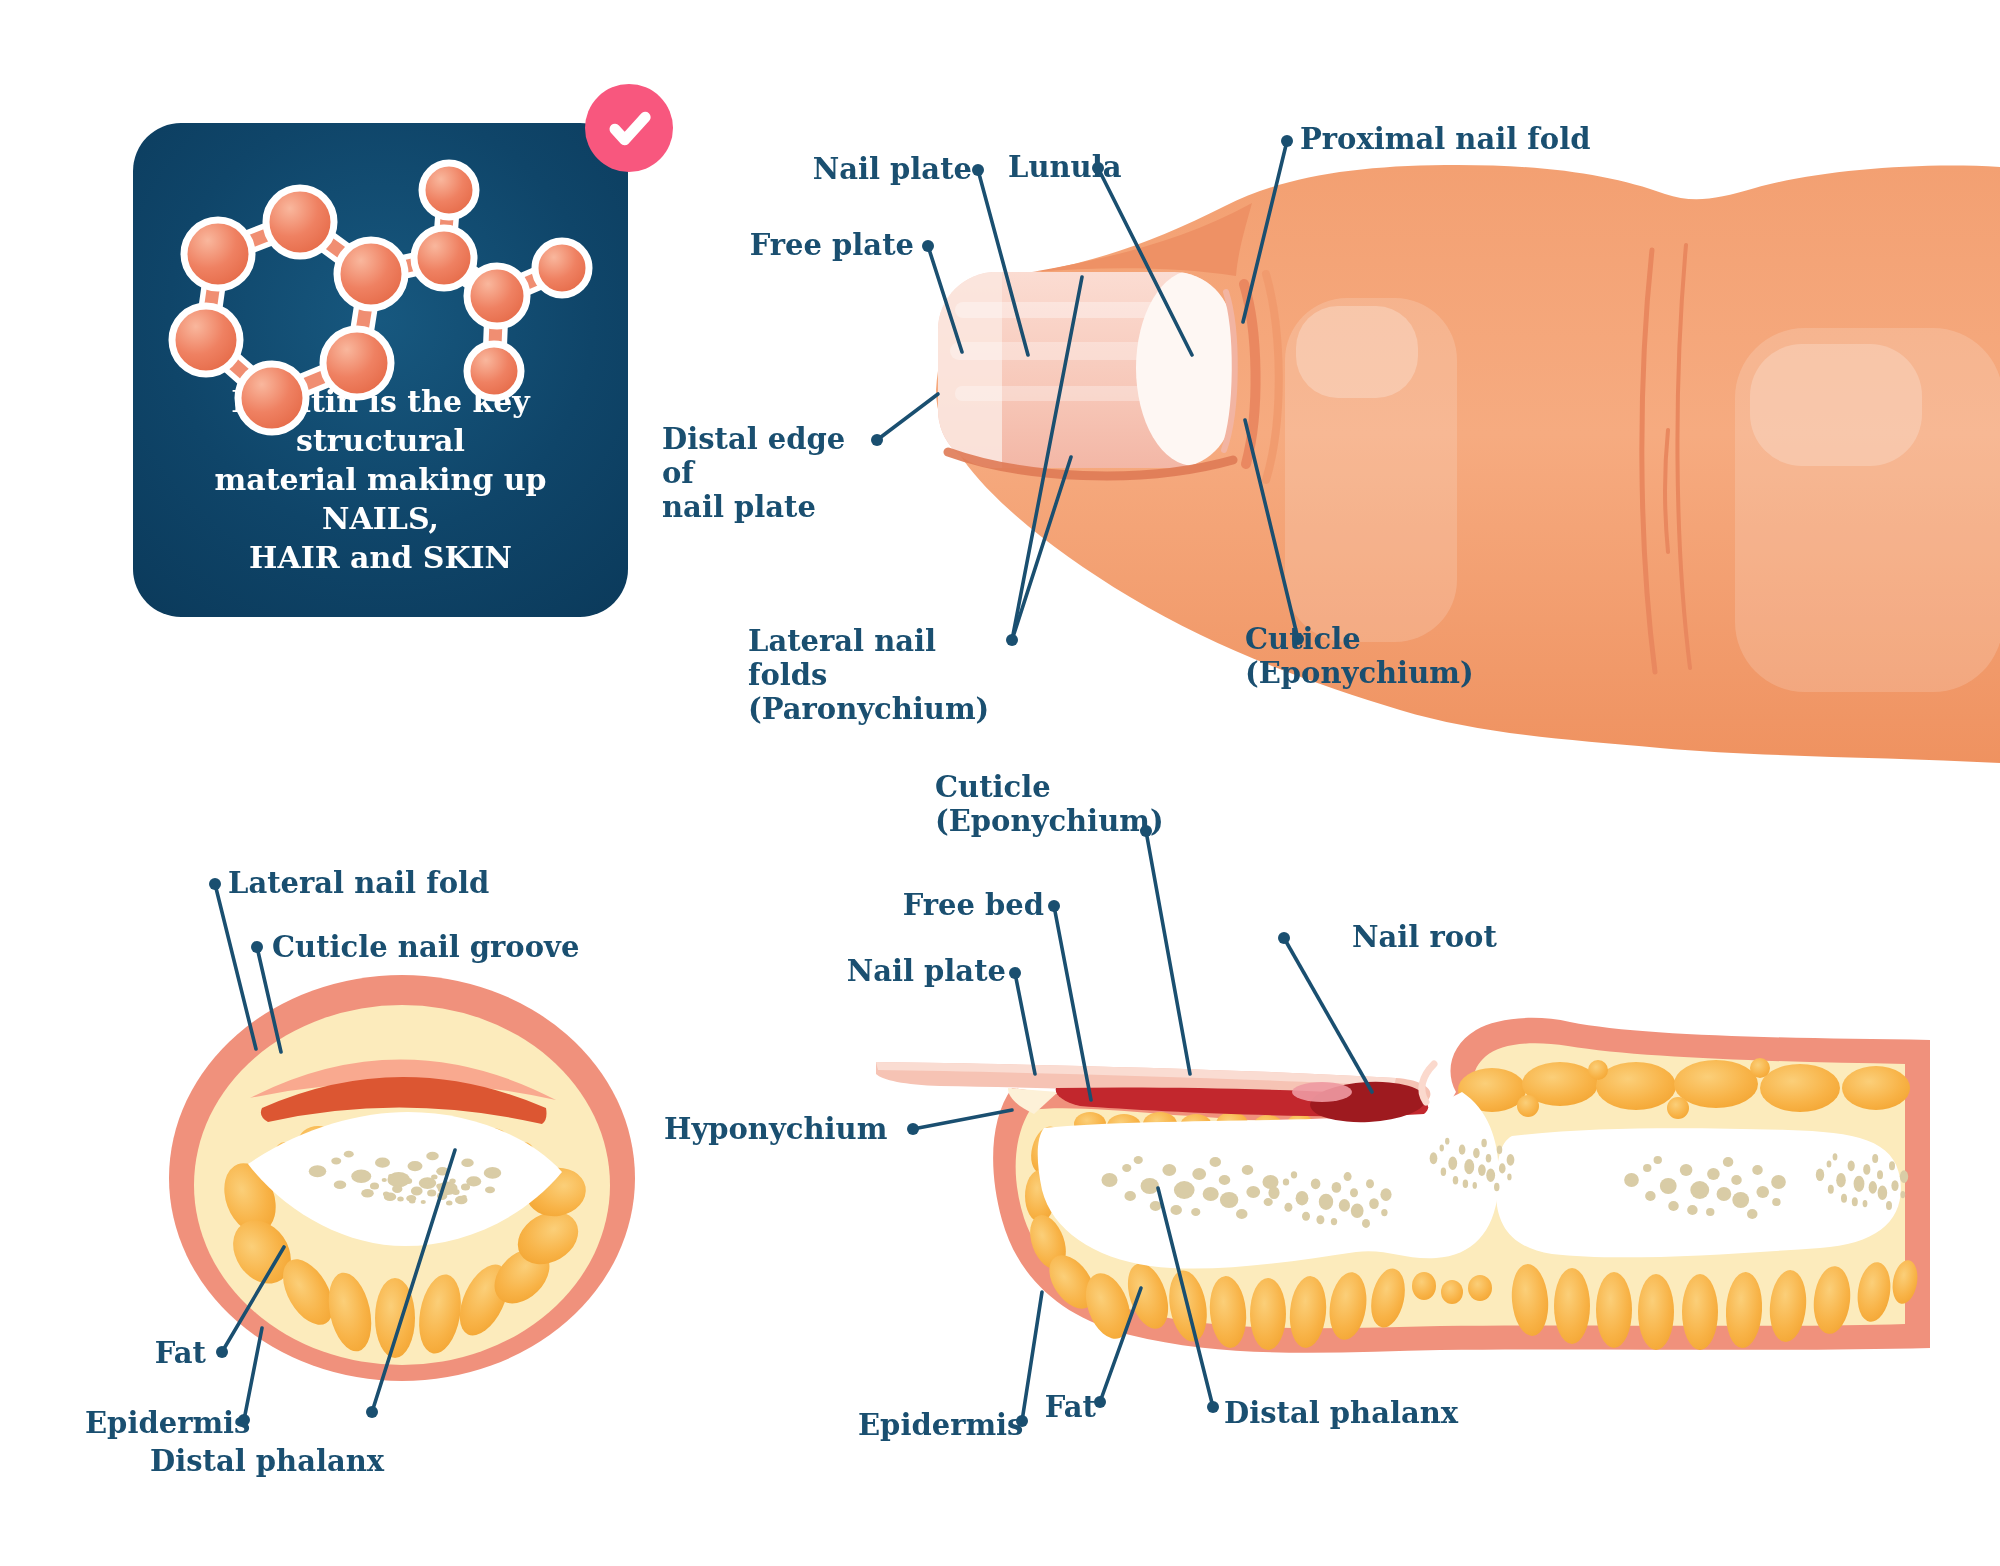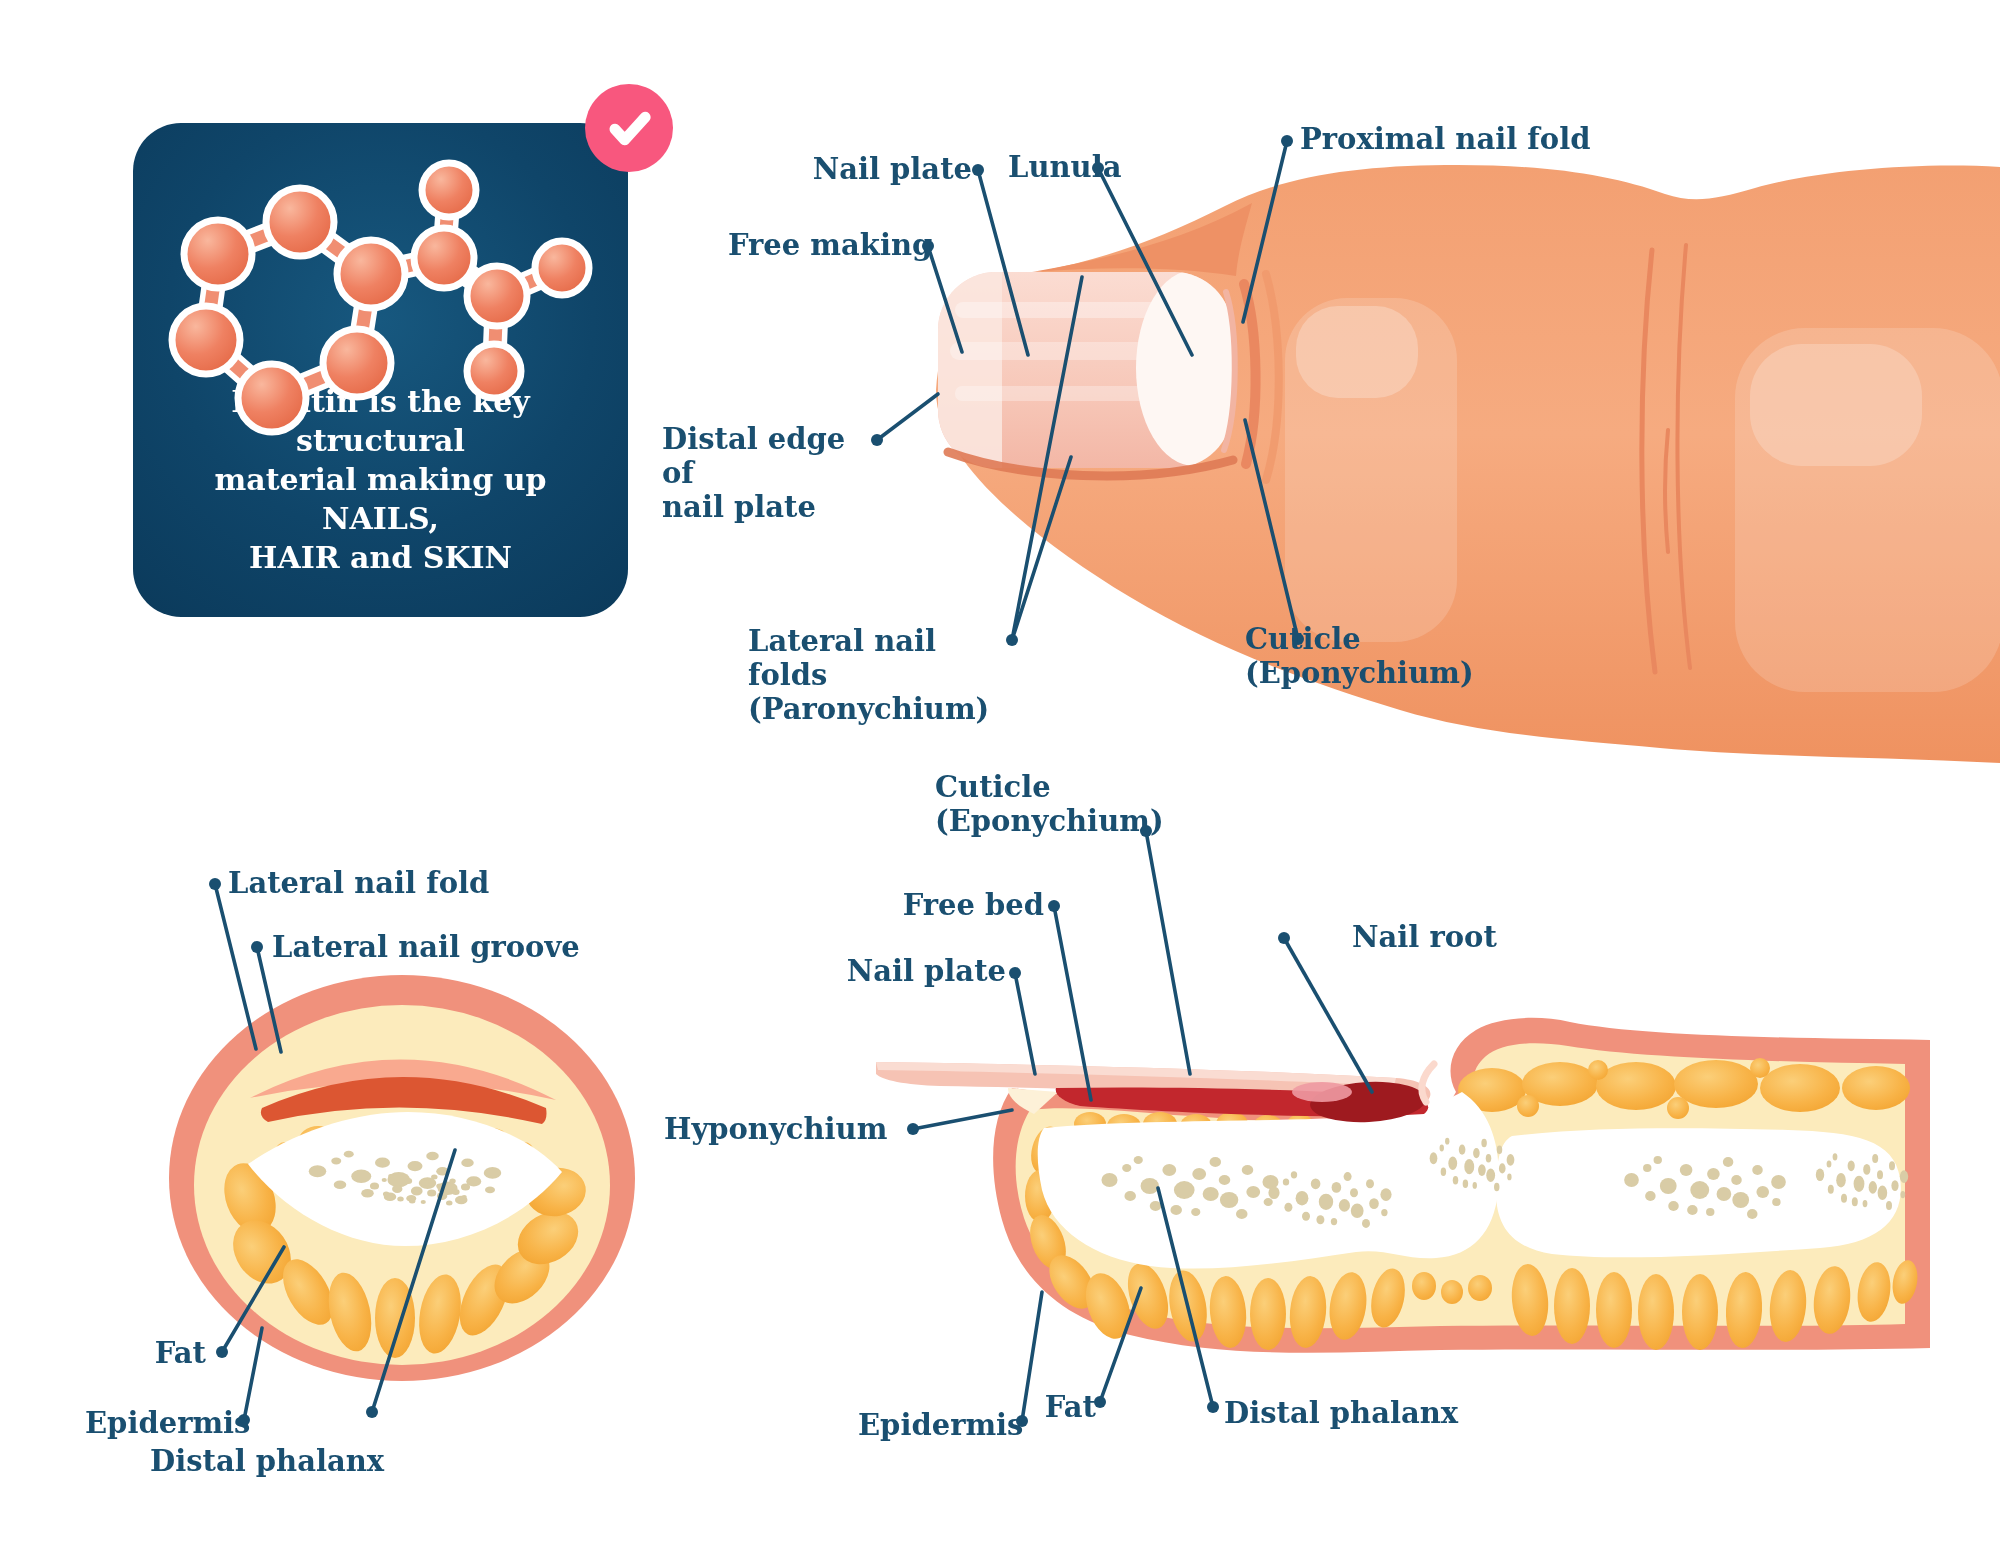--- a/index.html
+++ b/index.html
@@ -355,36 +355,36 @@
       <g>
           <line x1="1213" y1="1407" x2="1158" y2="1188"></line>
           <circle cx="1213" cy="1407" r="6" stroke="none"></circle>
         </g>
     </g>
   </svg>
 
   <div class="lbl rt" style="left:792px;top:152px;width:180px;">Nail plate</div>
   <div class="lbl" style="left:1008px;top:150px;">Lunula</div>
   <div class="lbl" style="left:1300px;top:122px;">Proximal nail fold</div>
-  <div class="lbl rt" style="left:728px;top:228px;width:186px;">Free making</div>
+  <div class="lbl rt" style="left:728px;top:228px;width:186px;">Free plate</div>
   <div class="lbl ctr" style="left:662px;top:422px;width:224px;">
     <div>Distal edge of</div>
     <div>nail plate</div>
   </div>
   <div class="lbl ctr" style="left:748px;top:624px;width:252px;">
     <div>Lateral nail folds</div>
     <div>(Paronychium)</div>
   </div>
   <div class="lbl ctr" style="left:1245px;top:622px;width:232px;">
     <div>Cuticle</div>
     <div>(Eponychium)</div>
   </div>
 
   <div class="lbl" style="left:228px;top:866px;">Lateral nail fold</div>
-  <div class="lbl" style="left:272px;top:930px;">Lateral nail groove</div>
+  <div class="lbl" style="left:272px;top:930px;">Cuticle nail groove</div>
   <div class="lbl rt" style="left:128px;top:1336px;width:78px;">Fat</div>
   <div class="lbl rt" style="left:85px;top:1406px;width:145px;">Epidermis</div>
   <div class="lbl rt" style="left:150px;top:1444px;width:212px;">Distal phalanx</div>
 
   <div class="lbl ctr" style="left:935px;top:770px;width:260px;">
     <div>Cuticle</div>
     <div>(Eponychium)</div>
   </div>
   <div class="lbl rt" style="left:860px;top:888px;width:184px;">Free bed</div>
   <div class="lbl rt" style="left:826px;top:954px;width:180px;">Nail plate</div>

